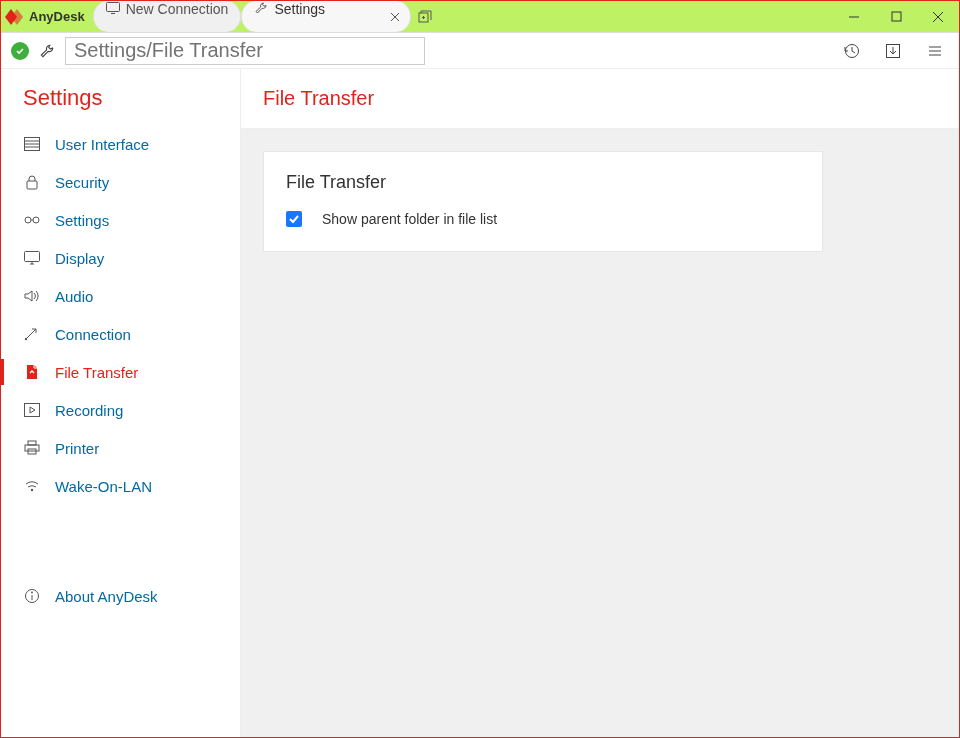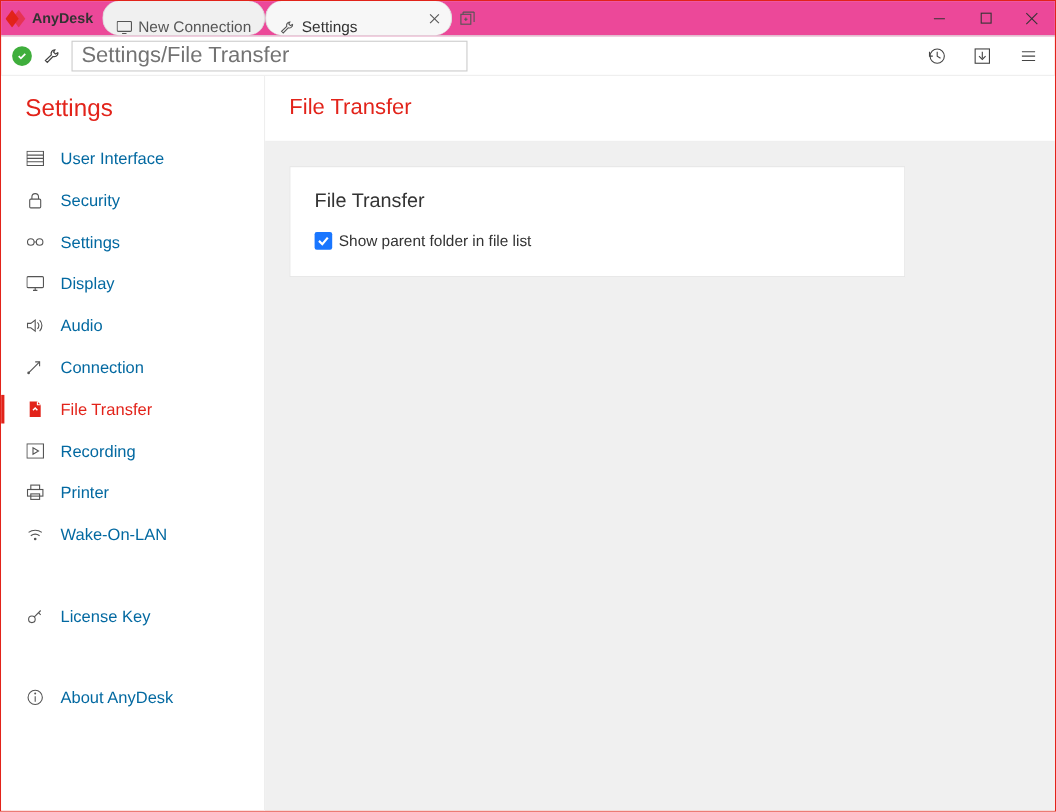--- a/index.html
+++ b/index.html
@@ -1,23 +1,23 @@
 <!DOCTYPE html>
 <html><head>
 <meta charset="utf-8">
 <style>
   * { box-sizing: border-box; margin: 0; padding: 0; }
   html, body { width: 960px; height: 738px; font-family: "Segoe UI", Arial, sans-serif; font-size: 14px; color: #333; background:#fff; overflow:hidden;}
   .window { width: 960px; height: 738px; border: 1px solid #e2231a; display:flex; flex-direction:column; background:#fff;}
   
-  .titlebar { height: 32px; background: #ec4899; display:flex; align-items:stretch; border-bottom:1px solid #ddd;}
+  .titlebar { height: 32px; background: #bef264; display:flex; align-items:stretch; border-bottom:1px solid #ddd;}
   .logo-area { display:flex; align-items:center; padding:0 8px 0 4px; gap:4px;}
   .app-name { font-weight:700; font-size:13px; color:#333; }
   .tabs { display:flex; align-items:stretch;}
-  .tab { display:flex; align-items:flex-end; gap:6px; padding:0 12px; border-right:1px solid #ddd; border-left:1px solid #ddd; min-width:140px; position:relative; background:#f0f0f0; cursor:default;border-radius:15px;}
+  .tab { display:flex; align-items:flex-start; gap:6px; padding:0 12px; border-right:1px solid #ddd; border-left:1px solid #ddd; min-width:140px; position:relative; background:#f0f0f0; cursor:default;border-radius:15px;}
   .tab.inactive { color:#555;}
   .tab.active { background:#f7f7f7; color:#333;}
   .tab .tab-icon { width:14px; height:14px; display:flex; align-items:center; justify-content:center;}
   .tab-close { position:absolute; right:8px; top:50%; transform:translateY(-50%); width:14px; height:14px; display:flex; align-items:center; justify-content:center; font-size:13px; color:#555;}
   .newtab-btn { width:28px; display:flex; align-items:center; justify-content:center; color:#555; font-size:14px;}
   .title-spacer { flex:1;}
   .win-controls { display:flex;}
   .win-btn { width:42px; display:flex; align-items:center; justify-content:center; color:#333;}
   
   .addressbar-row { height:36px; display:flex; align-items:center; gap:8px; padding:0 10px; border-bottom:1px solid #eee;}
@@ -38,21 +38,21 @@
   .nav li.active .nav-icon{ color:#e2231a;}
   .nav li.active::before { content:""; position:absolute; left:0; top:6px; bottom:6px; width:3px; background:#e2231a;}
   .nav-gap { height:40px;}
   
   .main { flex:1; background:#f0f0f0; display:flex; flex-direction:column;}
   .main-header { background:#fff; padding:18px 22px; border-bottom:1px solid #eee;}
   .main-header h1{ font-size:20px; font-weight:400; color:#e2231a;}
   .content-area { padding:22px;}
   .card { background:#fff; border:1px solid #e6e6e6; padding:20px 22px 24px; max-width:560px;}
   .card h2{ font-size:18px; font-weight:400; color:#333; margin-bottom:18px;}
-  .checkbox-row { display:flex; align-items:center; gap:6px;}
+  .checkbox-row { display:flex; align-items:center; gap:20px;}
   .checkbox { width:16px; height:16px; background:#1976ff; display:flex; align-items:center; justify-content:center; border-radius:2px;}
   .checkbox svg{ width:12px; height:12px;}
   svg { display:block; }
 </style>
 </head>
 <body>
 
 <div class="window">
 
   <div class="titlebar">
@@ -254,30 +254,20 @@
           <span class="nav-icon">
               <svg width="16" height="14" viewBox="0 0 16 14">
                 <path d="M2 5a10 10 0 0 1 12 0" fill="none" stroke="currentColor"></path>
                 <path d="M4 8a7 7 0 0 1 8 0" fill="none" stroke="currentColor"></path>
                 <circle cx="8" cy="11" r="1.2" fill="currentColor"></circle>
               </svg>
             </span>
           <span>Wake-On-LAN</span>
         </li>
         <li class="nav-gap" style="padding:0;height:36px;"></li>
-        <li>
-          <span class="nav-icon">
-              <svg width="16" height="16" viewBox="0 0 16 16">
-                <circle cx="5" cy="11" r="3" fill="none" stroke="currentColor"></circle>
-                <line x1="7" y1="9" x2="13" y2="3" stroke="currentColor"></line>
-                <line x1="11" y1="5" x2="13" y2="7" stroke="currentColor"></line>
-              </svg>
-            </span>
-          <span>License Key</span>
-        </li>
         <li class="nav-gap" style="padding:0;height:36px;"></li>
         <li>
           <span class="nav-icon">
               <svg width="16" height="16" viewBox="0 0 16 16">
                 <circle cx="8" cy="8" r="6.5" fill="none" stroke="currentColor"></circle>
                 <line x1="8" y1="7" x2="8" y2="12" stroke="currentColor"></line>
                 <circle cx="8" cy="4.5" r="0.9" fill="currentColor"></circle>
               </svg>
             </span>
           <span>About AnyDesk</span>

